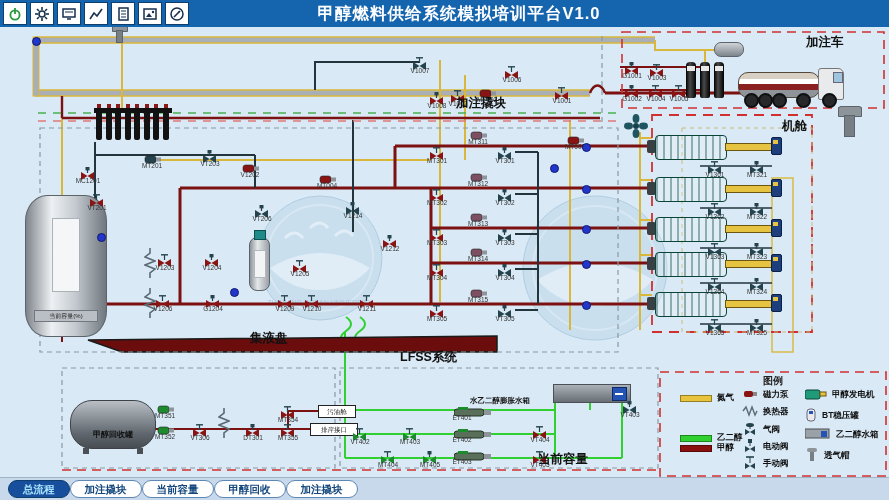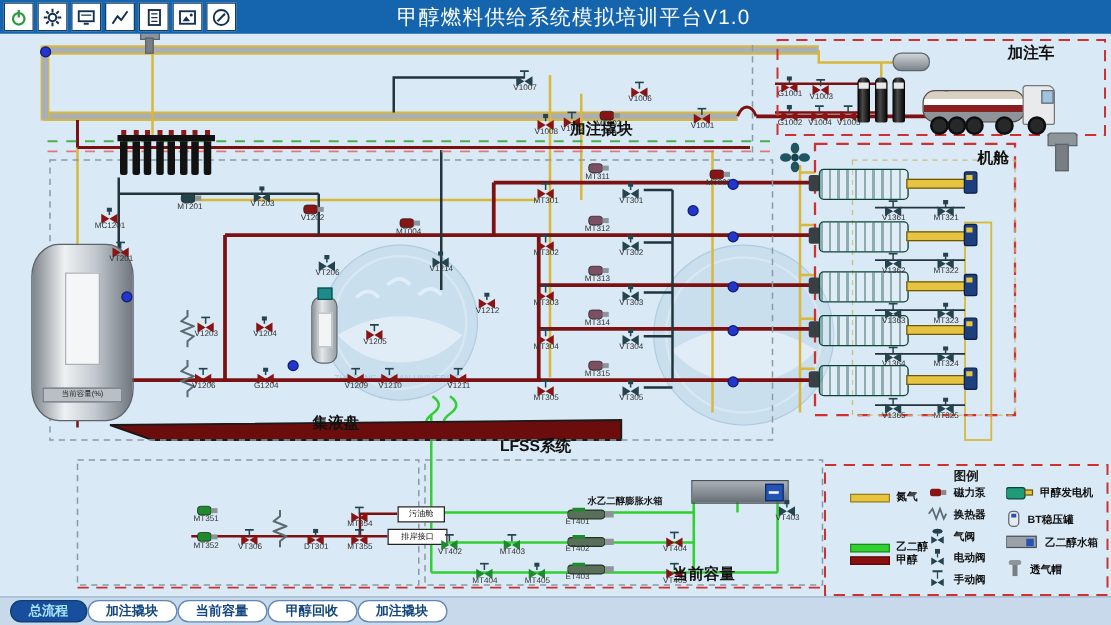--- a/index.html
+++ b/index.html
@@ -4,21 +4,21 @@
 <style>
   html,body{margin:0;padding:0;background:#9fb6c9;}
   .app{position:relative;width:889px;height:500px;font-family:"Liberation Sans",sans-serif;
        background:#d9e9f5;overflow:hidden;}
   
   .topbar{position:absolute;left:0;top:0;width:889px;height:27px;background:#1565ae;z-index:50;
           display:flex;align-items:center;}
   .tbtn{width:22px;height:21px;background:#fff;border:1px solid #0d3e6e;margin-left:3px;
         display:flex;align-items:center;justify-content:center;cursor:pointer;}
   .title{position:absolute;left:0;right:0;text-align:center;color:#fff;font-size:16.5px;
-         font-weight:normal;letter-spacing:1px;pointer-events:none;padding-left:29px;}
+         font-weight:bold;letter-spacing:1px;pointer-events:none;padding-left:29px;}
   .tb-right{position:absolute;right:6px;top:3px;display:flex;align-items:center;gap:6px;}
   .tb-btn{background:#f4f4f4;border:1px solid #0d3e6e;border-radius:2px;font-size:11px;
           font-weight:bold;padding:2px 7px;color:#111;cursor:pointer;}
   .tb-btn.red{color:#d42020;}
   .closex{color:#fff;font-size:16px;font-weight:bold;padding:0 6px;cursor:pointer;}
   
   .bottombar{position:absolute;left:0;bottom:0;width:889px;height:22px;background:#c7d9ea;
              border-top:1px solid #9fb6c9;z-index:50;display:flex;align-items:center;gap:14px;padding-left:8px;}
   .tab{height:16px;line-height:16px;padding:0 14px;border-radius:9px;background:#fff;
        border:1px solid #5d87b5;color:#14477e;font-size:10.5px;font-weight:bold;cursor:pointer;}
@@ -270,20 +270,25 @@
       <div class="wheel" style="left:84px;"></div>
     </div>
 
     <div class="eq" style="left:686px;top:62px;width:40px;height:38px;">
       <div class="cyl" style="left:0;"></div>
       <div class="cyl" style="left:14px;"></div>
       <div class="cyl" style="left:28px;"></div>
     </div>
     <div class="eq stank"></div>
 
+    <div class="eq rtank">
+      <div class="rlabel">甲醇回收罐</div>
+      <div class="leg" style="left:12px;"></div>
+        <div class="leg" style="right:12px;"></div>
+    </div>
 
     <div class="eq gtank">
         <div class="blue"></div>
       </div>
     <div class="slabel" style="left:470px;top:396px;font-weight:bold;">水乙二醇膨胀水箱</div>
 
     <div class="wbox" style="left:318px;top:405px;width:36px;">污油舱</div>
     <div class="wbox" style="left:310px;top:423px;width:46px;">排岸接口</div>
 
     <svg class="hx" style="left:144px;top:248px;" width="12" height="30">

